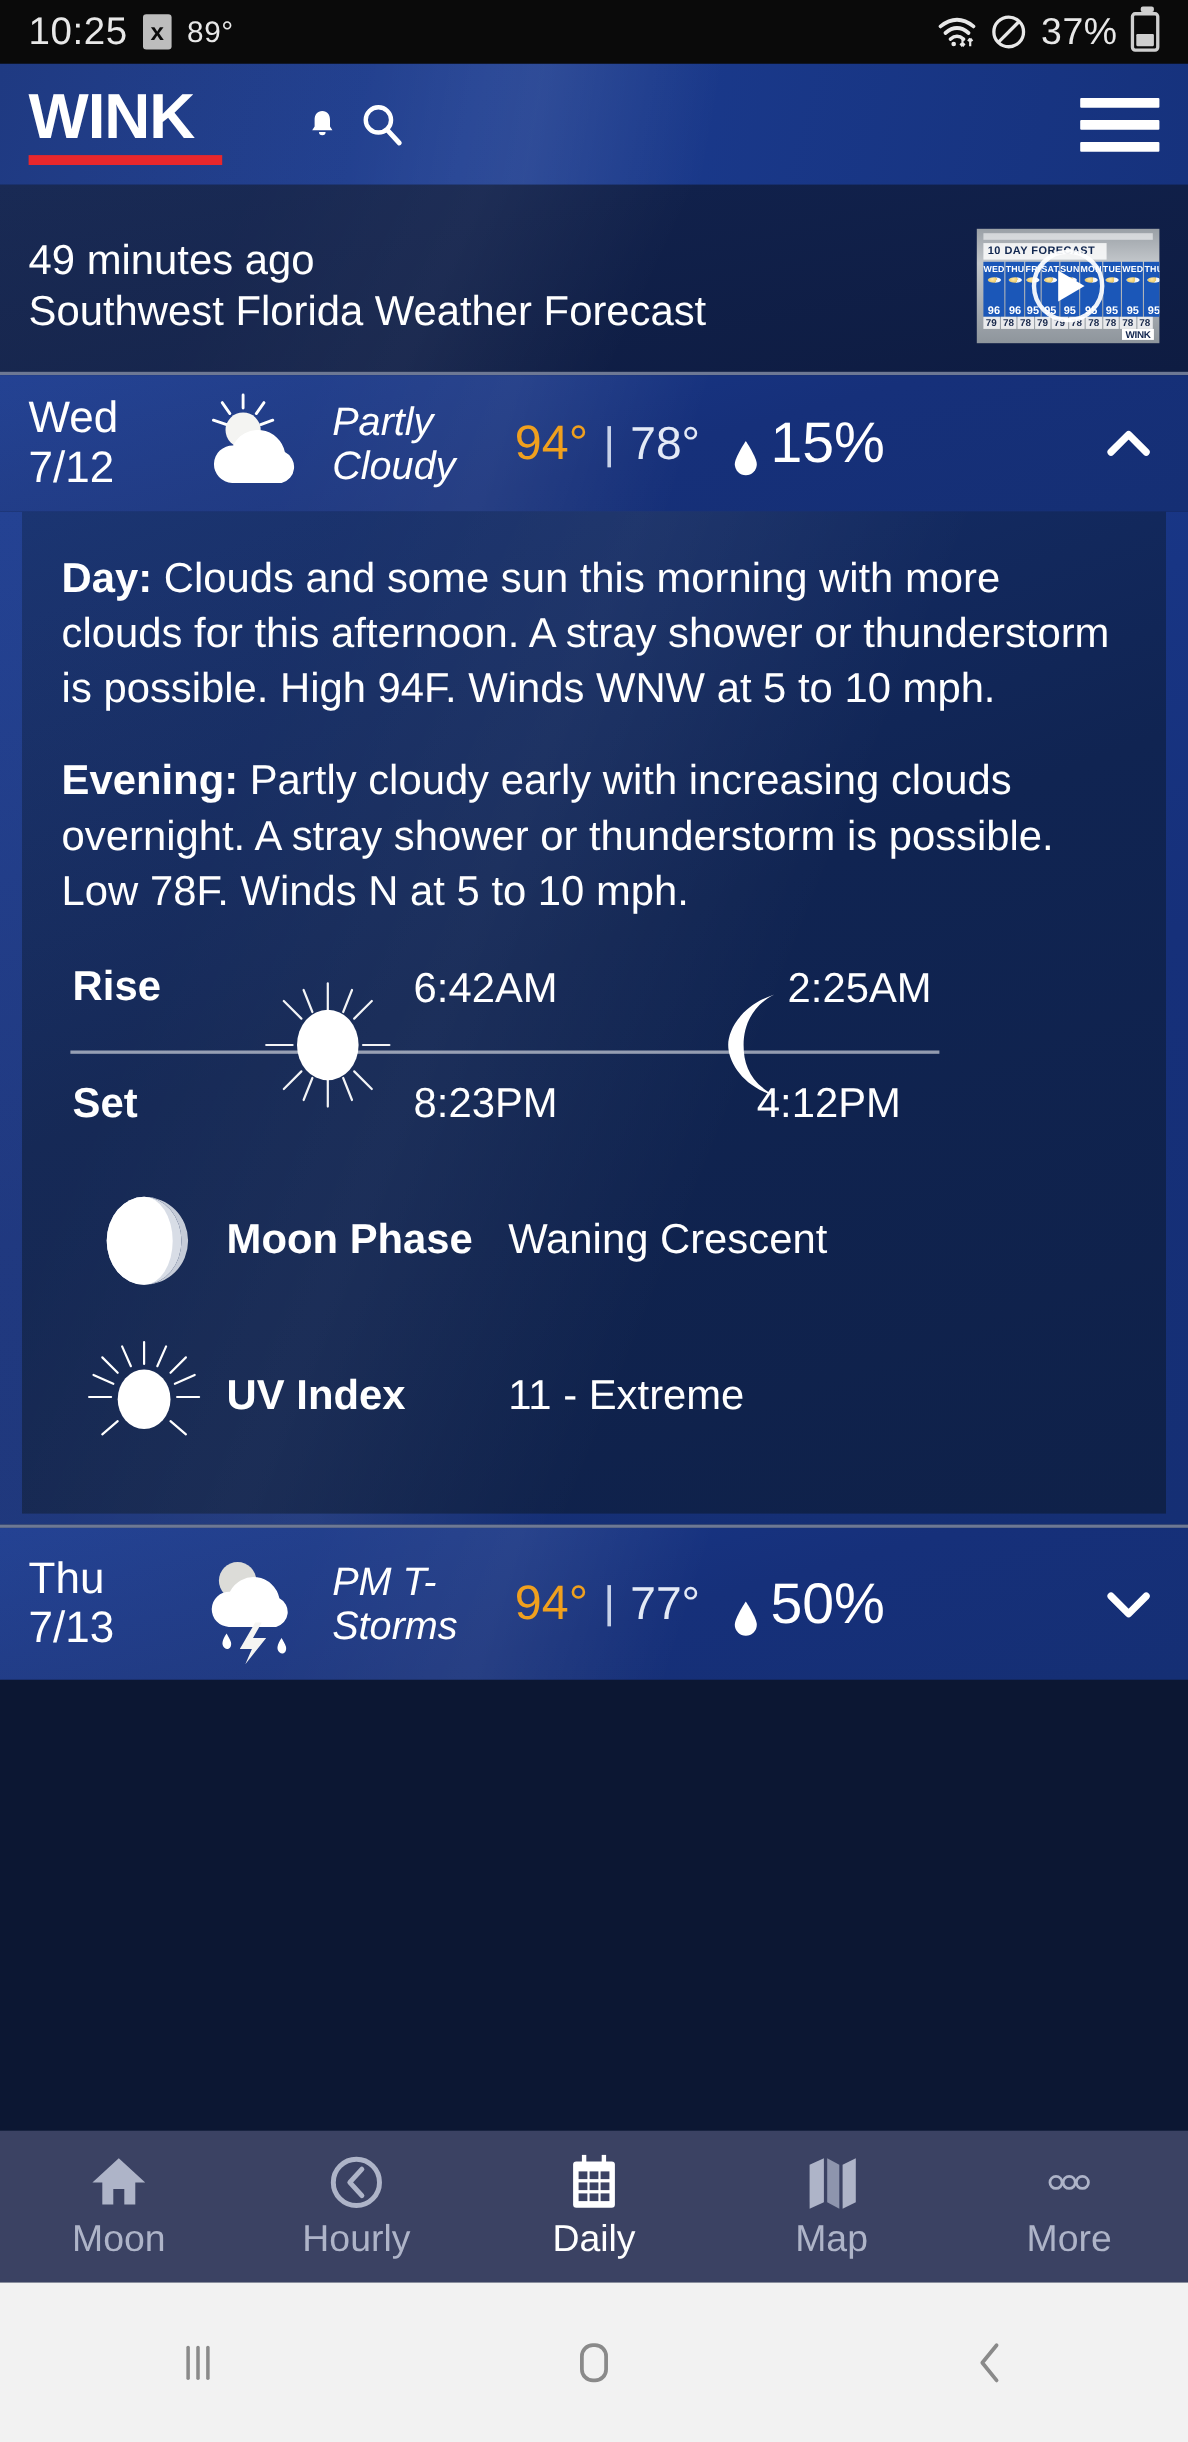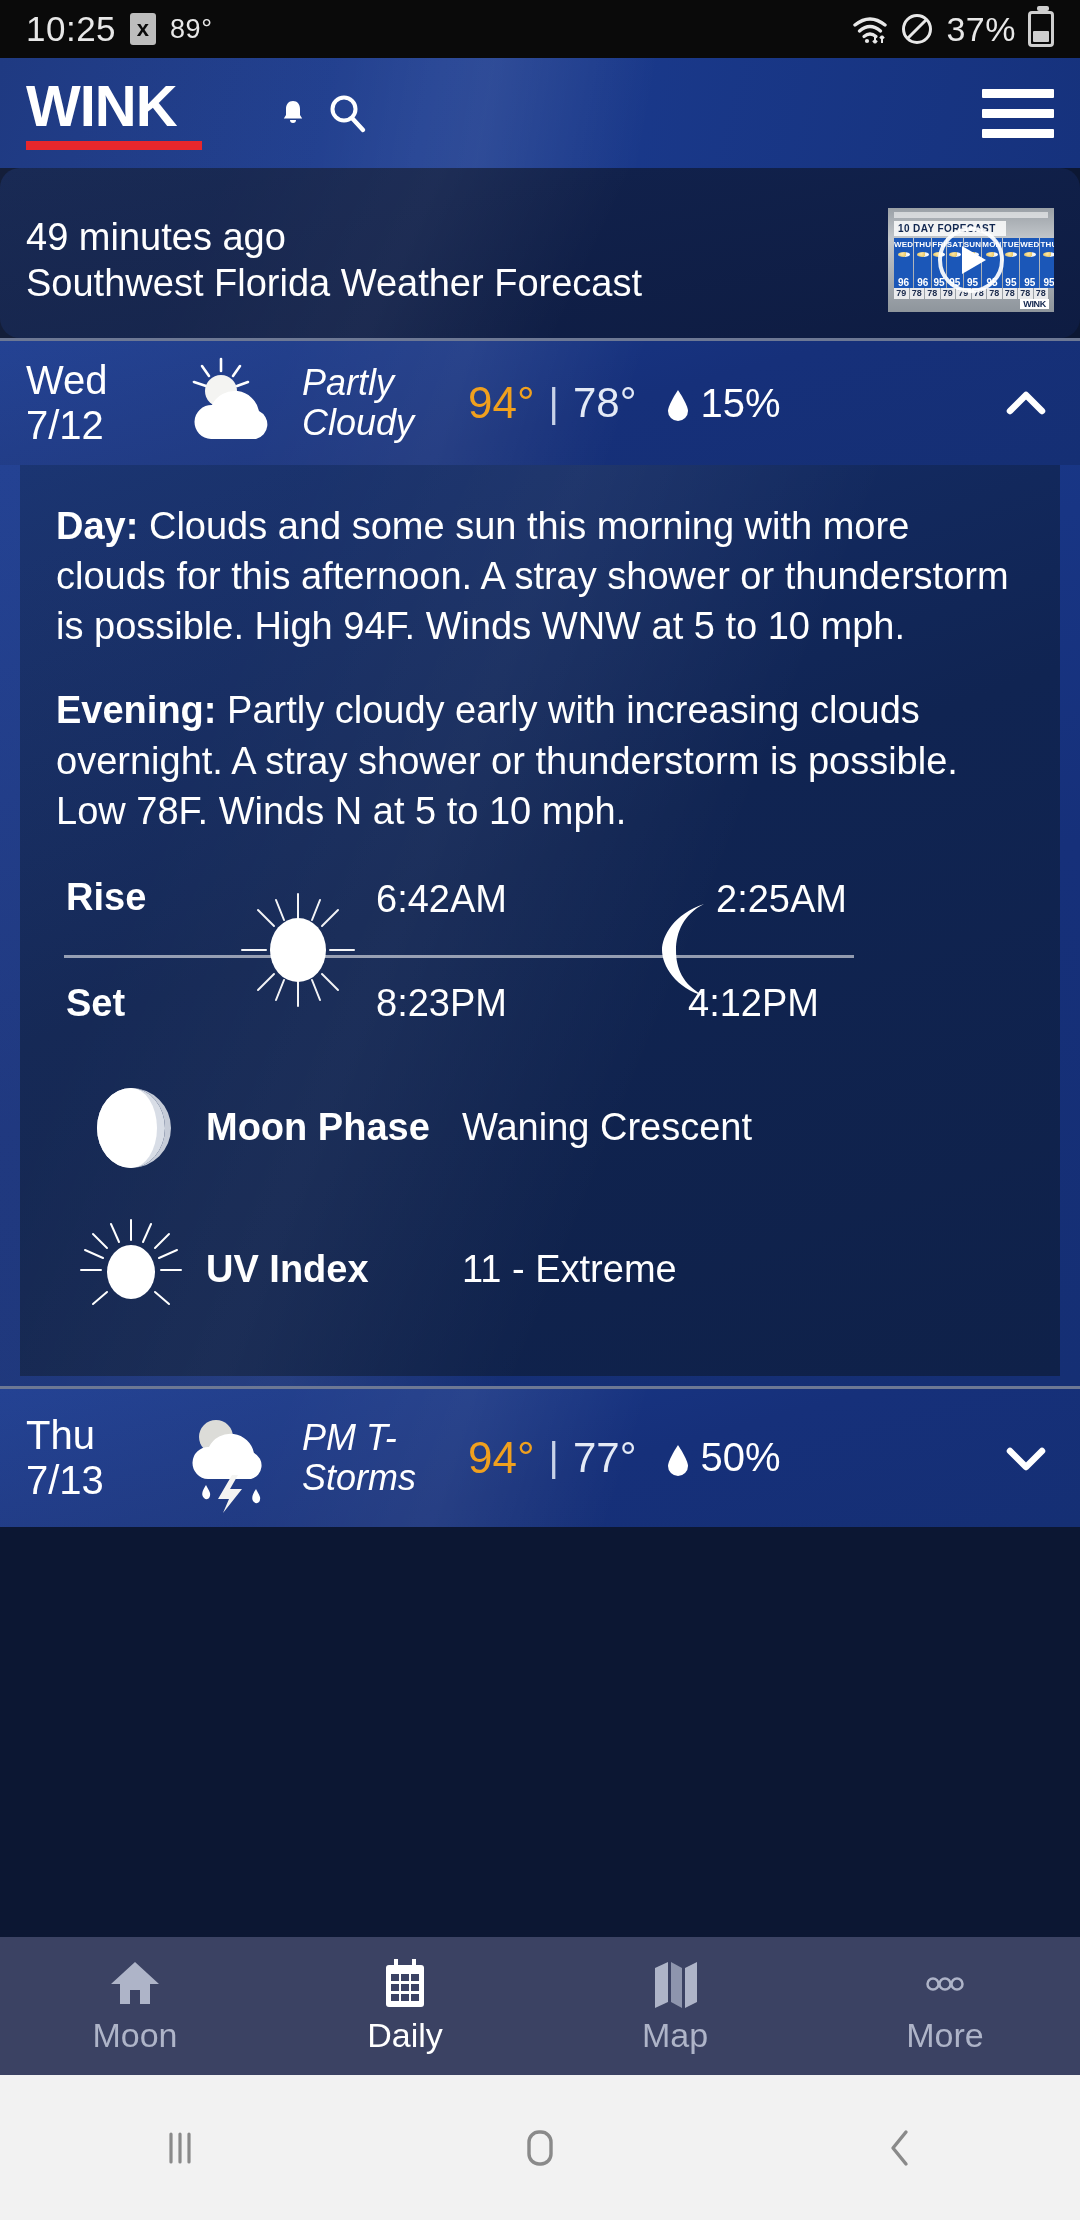--- a/index.html
+++ b/index.html
@@ -68,21 +68,21 @@
   .bell{width:26px;height:30px;}
   .loc-name{font-size:35px;letter-spacing:.3px;}
   .srch{width:42px;height:42px;margin-left:14px;}
   .burger{margin-left:auto;z-index:2;position:relative;}
   .burger span{display:block;width:72px;height:9px;background:#fff;margin:11px 0;border-radius:1px;}
 
   
   .promo{
     background:linear-gradient(170deg,#12234f 0%,#0e1c42 100%);
     display:flex;align-items:center;padding:40px 26px 26px 26px;
-    min-height:162px;position:relative;border-radius:20px;
+    min-height:162px;position:relative;
   }
   .promo::before{
     content:"";position:absolute;inset:0;
     background:linear-gradient(115deg,rgba(255,255,255,.03) 20%,rgba(255,255,255,.055) 38%,rgba(255,255,255,0) 55%);
   }
   .promo-txt{flex:1;color:#fff;position:relative;z-index:2;}
   .promo-time{font-size:38px;line-height:1.22;}
   .promo-title{font-size:38px;line-height:1.22;}
   .thumb{
     width:166px;height:104px;position:relative;flex:none;margin-left:18px;z-index:2;
@@ -129,21 +129,21 @@
     content:"";position:absolute;inset:0;
     background:linear-gradient(108deg,rgba(255,255,255,.045) 25%,rgba(255,255,255,.075) 42%,rgba(255,255,255,0) 58%);
   }
   .dr-inner{display:flex;align-items:center;width:100%;position:relative;z-index:2;}
   .dr-date{color:#fff;font-size:40px;line-height:1.12;width:150px;flex:none;}
   .dr-icon{width:120px;flex:none;display:flex;justify-content:center;align-items:center;}
   .dr-cond{color:#fff;font-size:36px;line-height:1.1;width:160px;flex:none;padding-left:6px;font-style:italic;}
   .dr-hi{color:#f0a01e;font-size:44px;font-weight:500;margin-left:12px;}
   .dr-sep{color:#c8d2e8;font-size:40px;margin:0 14px;font-weight:300;}
   .dr-lo{color:#e4eaf6;font-size:42px;}
-  .dr-pop{display:flex;align-items:center;gap:10px;margin-left:30px;color:#fff;font-size:40px;}
+  .dr-pop{display:flex;align-items:center;gap:10px;margin-left:30px;color:#fff;font-size:52px;}
   .drop{width:24px;height:34px;}
   .chev{margin-left:auto;width:56px;height:56px;display:flex;align-items:center;justify-content:center;}
 
   
   .detail{
     background:linear-gradient(160deg,#16306f 0%,#102452 45%,#0f2149 100%);
     margin:0 20px 0 20px;padding:36px 36px 52px 36px;color:#fff;position:relative;
   }
   .detail::before{
     content:"";position:absolute;inset:0;
@@ -490,20 +490,29 @@
 
 <div class="tabbar">
   <div class="tab">
     <span>
       <svg viewBox="0 0 56 52" width="56" height="52">
           <path d="M28 4 L52 26 h-9 v20 H33 V32 h-10 v14 H13 V26 H4 z" fill="#aeb4c8"></path>
         </svg>
     </span>
     <span class="tl">Moon</span>
   </div>
+  <div class="tab">
+    <span>
+      <svg viewBox="0 0 56 52" width="56" height="52">
+        <circle cx="28" cy="26" r="21" stroke="#aeb4c8" stroke-width="4.5" fill="none"></circle>
+        <path d="M33 14 L22 26 L33 38" stroke="#aeb4c8" stroke-width="4.5" fill="none" stroke-linecap="round" stroke-linejoin="round"></path>
+      </svg>
+    </span>
+    <span class="tl">Hourly</span>
+  </div>
   <div class="tab active">
     <span>
       <svg viewBox="0 0 56 52" width="56" height="52">
         <rect x="9" y="7" width="38" height="42" rx="3" fill="#ffffff"></rect>
         <rect x="17" y="1" width="4" height="10" fill="#ffffff"></rect>
         <rect x="35" y="1" width="4" height="10" fill="#ffffff"></rect>
         <g fill="#3b4263">
           <rect x="14" y="16" width="8" height="7"></rect>
             <rect x="24" y="16" width="8" height="7"></rect>
             <rect x="34" y="16" width="8" height="7"></rect>

